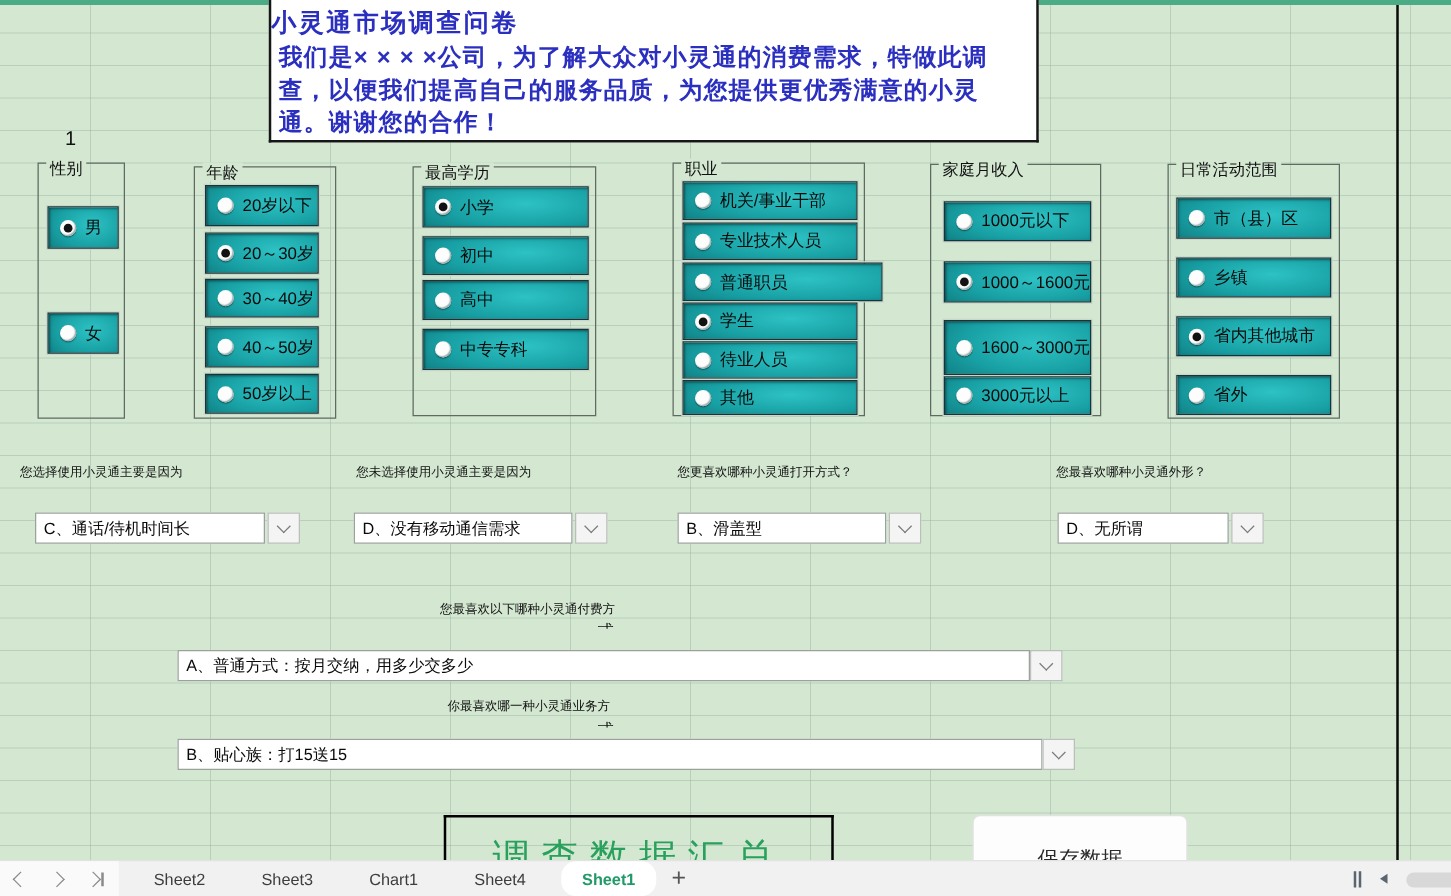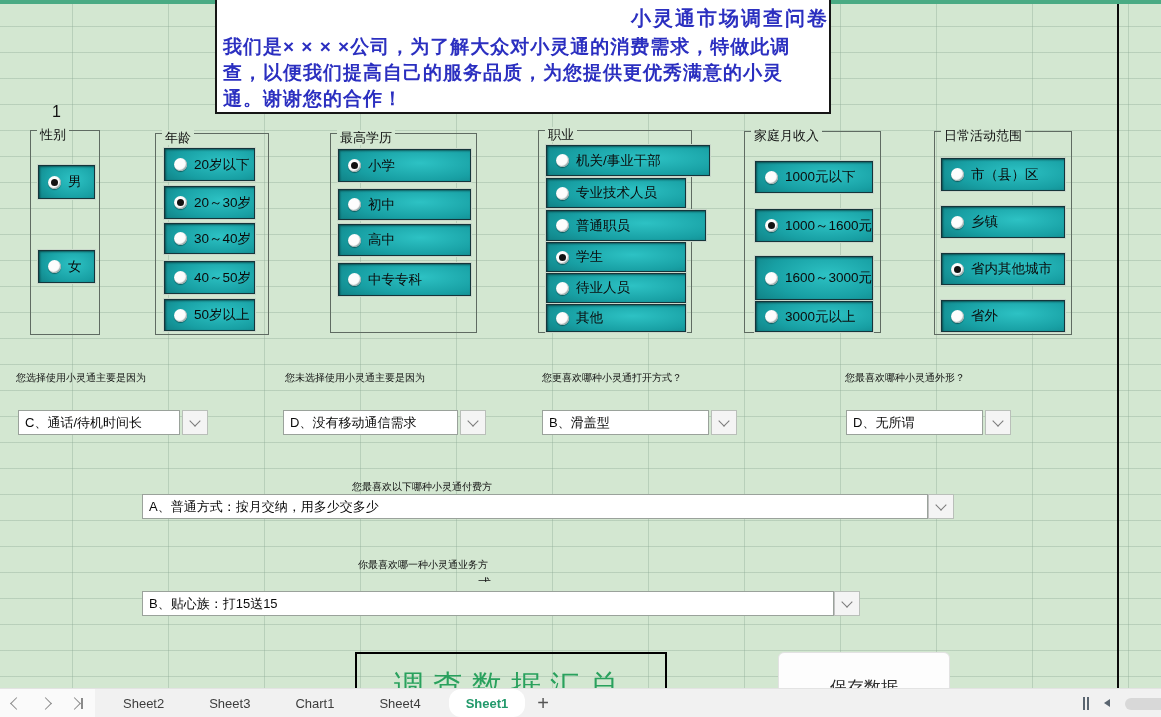--- a/index.html
+++ b/index.html
@@ -10,21 +10,21 @@
       linear-gradient(to right, rgba(140,170,150,.38) 1px, transparent 1px),
       linear-gradient(to bottom, rgba(140,170,150,.38) 1px, transparent 1px);
     background-size:96px 26px;
     background-position:-24px 0;
   }
   .topstrip{position:absolute;left:0;top:0;width:1161px;height:4px;background:#4aab84;}
   .vline{position:absolute;left:1117px;top:4px;width:2px;height:684px;background:#0a0a0a;}
   
   .intro{position:absolute;left:215px;top:0;width:616px;height:114px;background:#fff;
     border:2px solid #161616;border-top:none;box-sizing:border-box;color:#2b2fc0;}
-  .intro .t{text-align:right;font-size:20px;font-weight:bold;margin-top:5px;letter-spacing:2px;}
+  .intro .t{text-align:left;font-size:20px;font-weight:bold;margin-top:5px;letter-spacing:2px;}
   .intro .b{font-size:19px;font-weight:bold;line-height:26px;padding:2px 8px 0 6px;letter-spacing:1px;}
   .rownum{position:absolute;left:52px;top:103px;font-size:16px;color:#111;}
   
   .gb{position:absolute;border:1px solid #5f6b62;box-sizing:border-box;}
   .gbl{position:absolute;top:-4px;left:6px;background:#d3e7d1;padding:0 3px;font-size:13px;
     line-height:15px;color:#111;white-space:nowrap;}
   
   .opt{position:absolute;display:flex;align-items:center;padding-left:9px;box-sizing:border-box;
     background:radial-gradient(ellipse 130% 150% at 62% 42%, #2dc2c4 0%, #18a0a4 38%, #0d7478 72%, #085458 100%);
     border:1px solid #15353a;box-shadow:0 0 0 1px #c9d6c9, inset 1px 1px 2px rgba(0,0,0,.45);}
@@ -135,21 +135,21 @@
       <span class="ol">高中</span>
     </div>
     <div class="opt" style="left:7px;top:129px;width:133px;height:33px">
       <span class="rc"></span>
       <span class="ol">中专专科</span>
     </div>
   </div>
 
   <div class="gb" style="left:538px;top:130px;width:154px;height:203px">
     <span class="gbl">职业</span>
-    <div class="opt" style="left:7px;top:14px;width:164px;height:31px">
+    <div class="opt" style="left:7px;top:14px;width:140px;height:31px">
       <span class="rc"></span>
       <span class="ol">机关/事业干部</span>
     </div>
     <div class="opt" style="left:7px;top:47px;width:140px;height:30px">
       <span class="rc"></span>
       <span class="ol">专业技术人员</span>
     </div>
     <div class="opt" style="left:7px;top:79px;width:160px;height:31px">
       <span class="rc"></span>
       <span class="ol">普通职员</span>
@@ -206,21 +206,21 @@
       <span class="rc"></span>
       <span class="ol">省外</span>
     </div>
   </div>
 
   <div class="ql" style="left:16px;top:371px">您选择使用小灵通主要是因为</div>
   <div class="ql" style="left:285px;top:371px">您未选择使用小灵通主要是因为</div>
   <div class="ql" style="left:542px;top:371px">您更喜欢哪种小灵通打开方式？</div>
   <div class="ql" style="left:845px;top:371px">您最喜欢哪种小灵通外形？</div>
 
-  <div class="dd" style="left:18px;top:410px;width:190px">
+  <div class="dd" style="left:28px;top:410px;width:212px">
     <span class="ddv">C、通话/待机时间长</span>
     <span class="dda">
         <i class="chev"></i>
       </span>
   </div>
   <div class="dd" style="left:283px;top:410px;width:203px">
     <span class="ddv">D、没有移动通信需求</span>
     <span class="dda">
         <i class="chev"></i>
       </span>
@@ -233,21 +233,21 @@
   </div>
   <div class="dd" style="left:846px;top:410px;width:165px">
     <span class="ddv">D、无所谓</span>
     <span class="dda">
         <i class="chev"></i>
       </span>
   </div>
 
   <div class="ql" style="left:352px;top:480px">您最喜欢以下哪种小灵通付费方</div>
   <div class="clip" style="left:478px;top:498px">式</div>
-  <div class="dd wide" style="left:142px;top:494px;width:812px">
+  <div class="dd wide" style="left:142px;top:520px;width:708px">
     <span class="ddv">A、普通方式：按月交纳，用多少交多少</span>
     <span class="dda">
         <i class="chev"></i>
       </span>
   </div>
 
   <div class="ql" style="left:358px;top:558px">你最喜欢哪一种小灵通业务方</div>
   <div class="clip" style="left:478px;top:577px">式</div>
   <div class="dd wide" style="left:142px;top:591px;width:718px">
     <span class="ddv">B、贴心族：打15送15</span>

